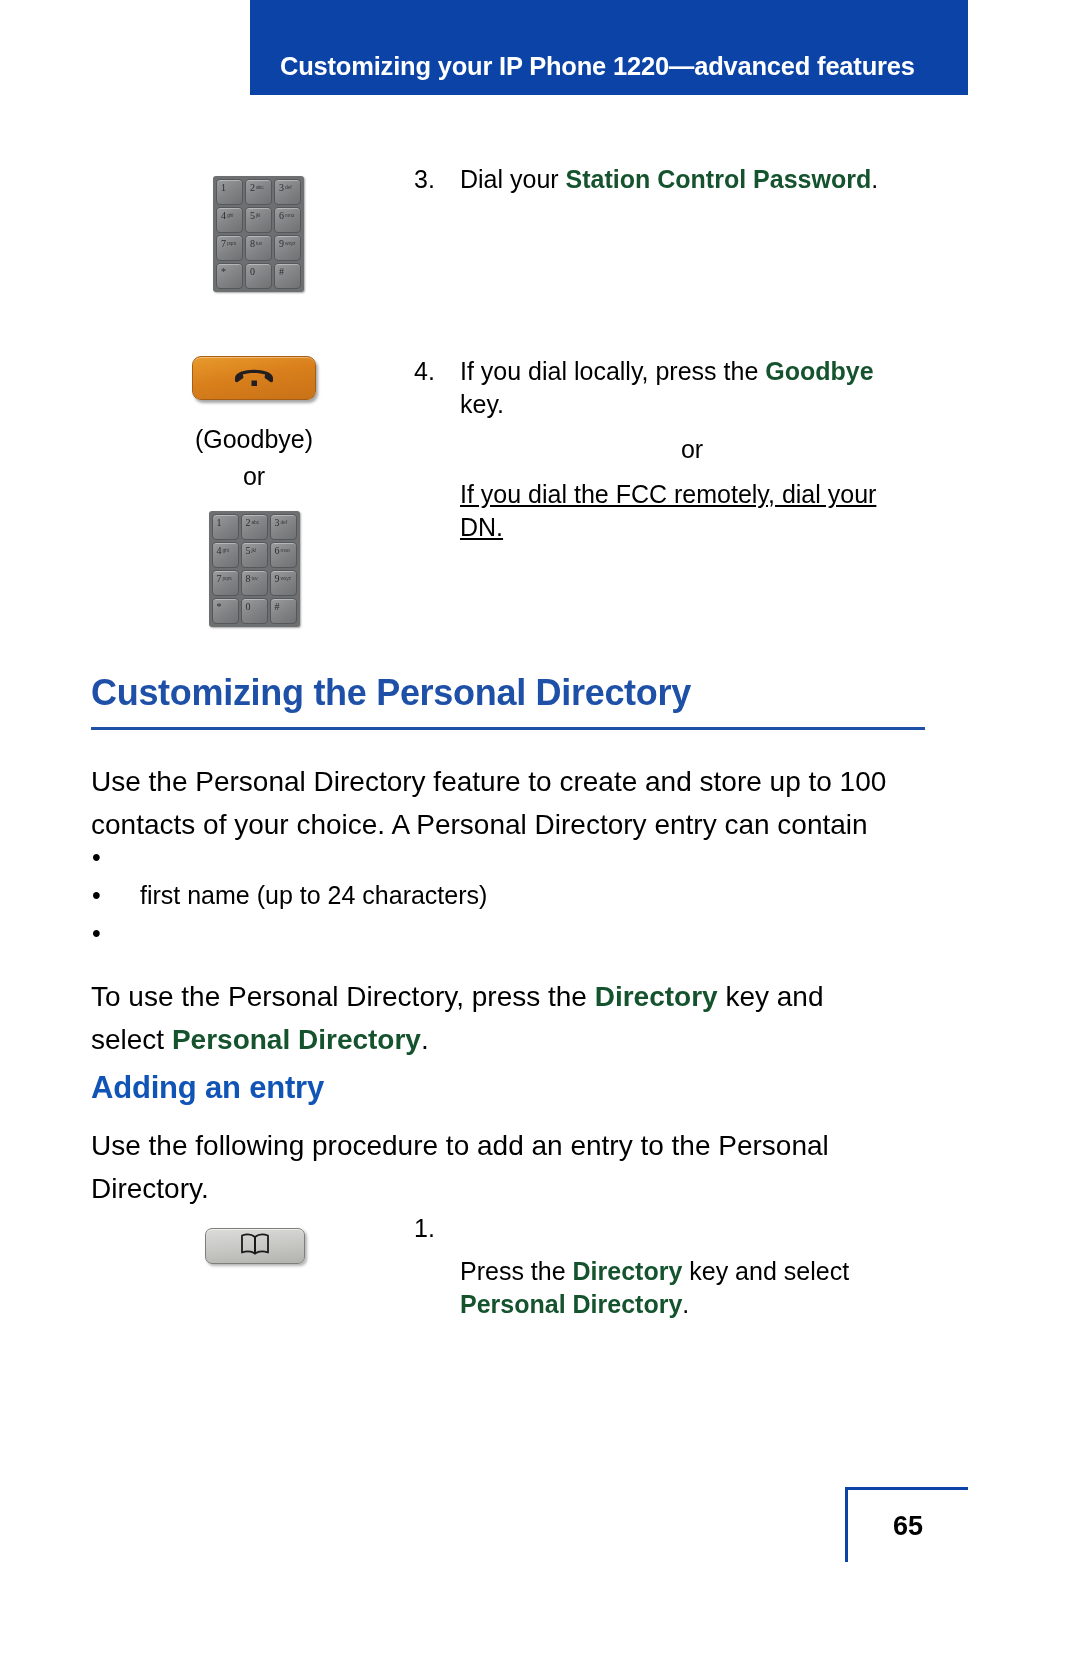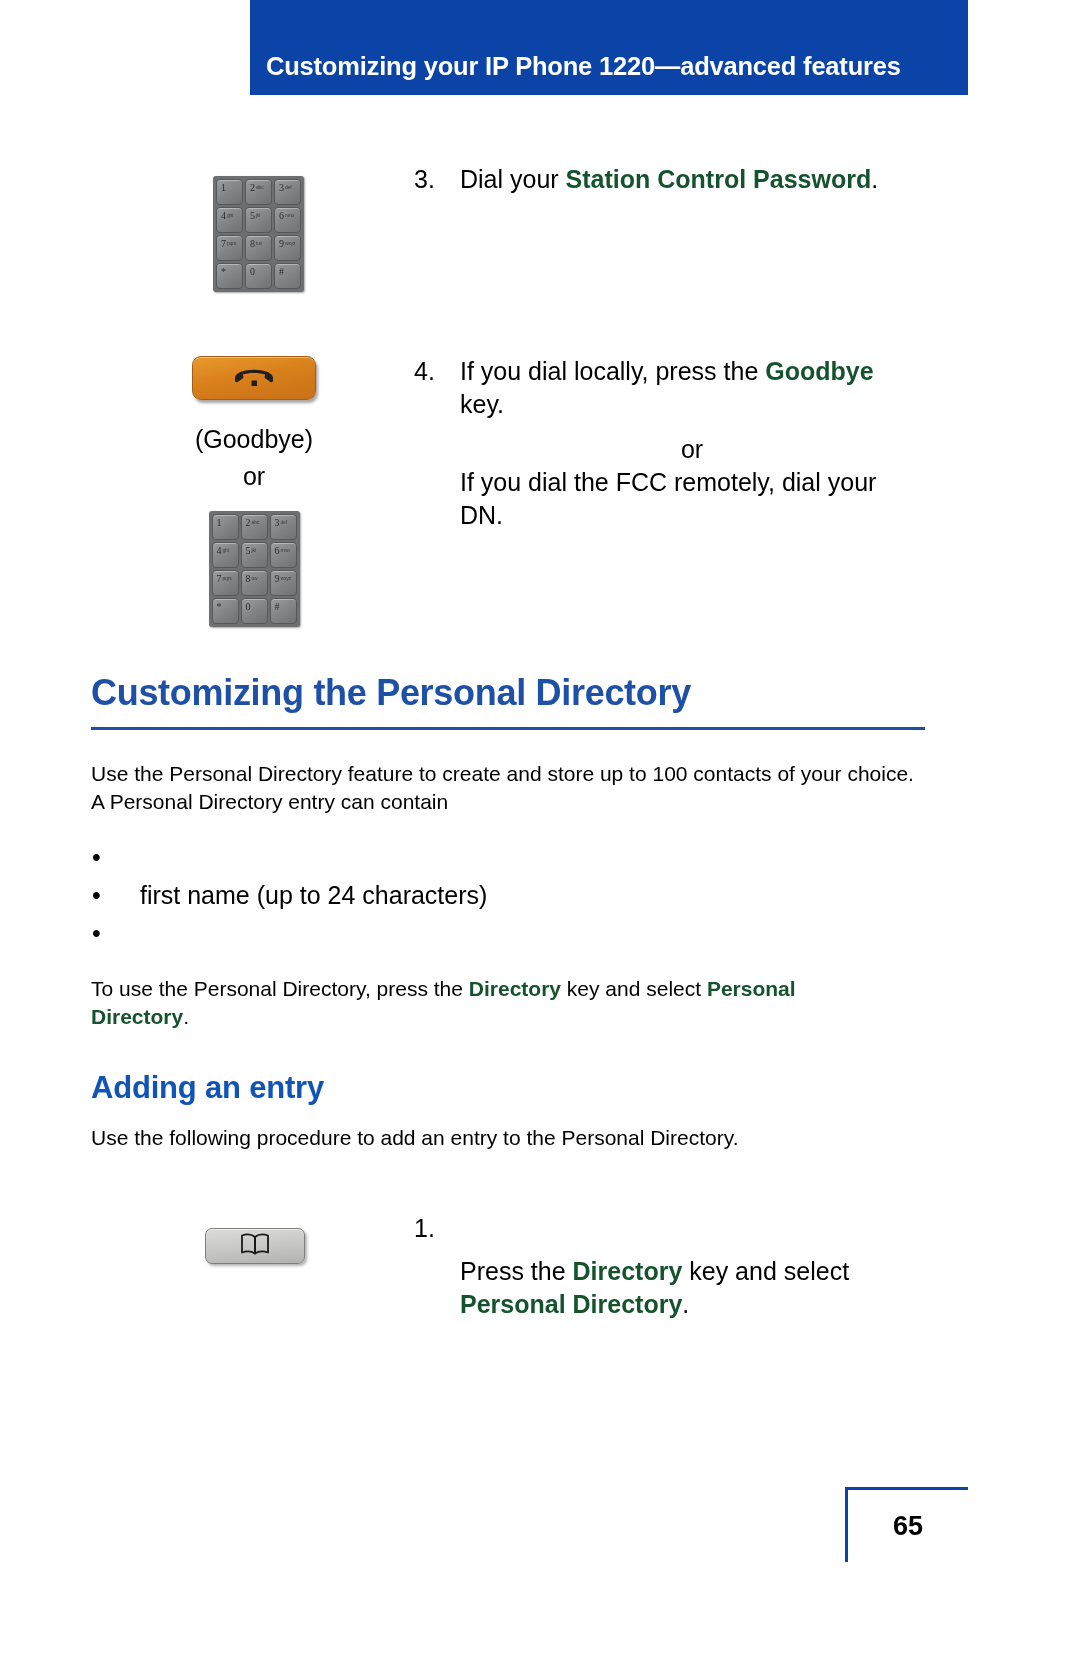--- a/index.html
+++ b/index.html
@@ -21,21 +21,21 @@
     position: absolute;
     left: 250px;
     top: 0;
     width: 718px;
     height: 95px;
     background: #0b44a6;
     box-sizing: border-box;
   }
   .header-title {
     position: absolute;
-    left: 16px;
+    left: 30px;
     bottom: 14px;
     color: #ffffff;
     font-size: 25.5px;
     font-weight: bold;
     letter-spacing: -0.2px;
     white-space: nowrap;
     text-align: center;
   }
 
   
@@ -160,22 +160,22 @@
     top: 1070px;
     font-size: 31px;
     font-weight: bold;
     color: #1054b6;
     letter-spacing: -0.2px;
   }
 
   
   .body-para {
     position: absolute;
-    font-size: 21px;
-    line-height: 28px;
+    font-size: 28px;
+    line-height: 43px;
   }
   .bullet-list {
     position: absolute;
     left: 91px;
     top: 838px;
     width: 760px;
   }
   .bullet-item {
     display: flex;
     font-size: 25px;
@@ -335,21 +335,21 @@
         </div>
     </div>
   </div>
 </div>
 
 <div class="step-row" style="left:414px; top:355px; width:510px;">
   <div class="step-num">4.</div>
   <div class="step-text" style="width:464px;">
     <span>If you dial locally, press the </span><span class="b">Goodbye</span><span> key.</span>
     <div style="text-align:center; margin-top:12px;">or</div>
-    <div style="">If you dial the FCC remotely, dial your DN.</div>
+    <div style="margin-top:12px;text-decoration:underline;">If you dial the FCC remotely, dial your DN.</div>
   </div>
 </div>
 
 <div class="section-heading">Customizing the Personal Directory</div>
 <div class="section-rule"></div>
 
 <div class="body-para" style="left:91px; top:760px; width:840px;">Use the Personal Directory feature to create and store up to 100 contacts of your choice. A Personal Directory entry can contain</div>
 
 <div class="bullet-list">
   <div class="bullet-item">

